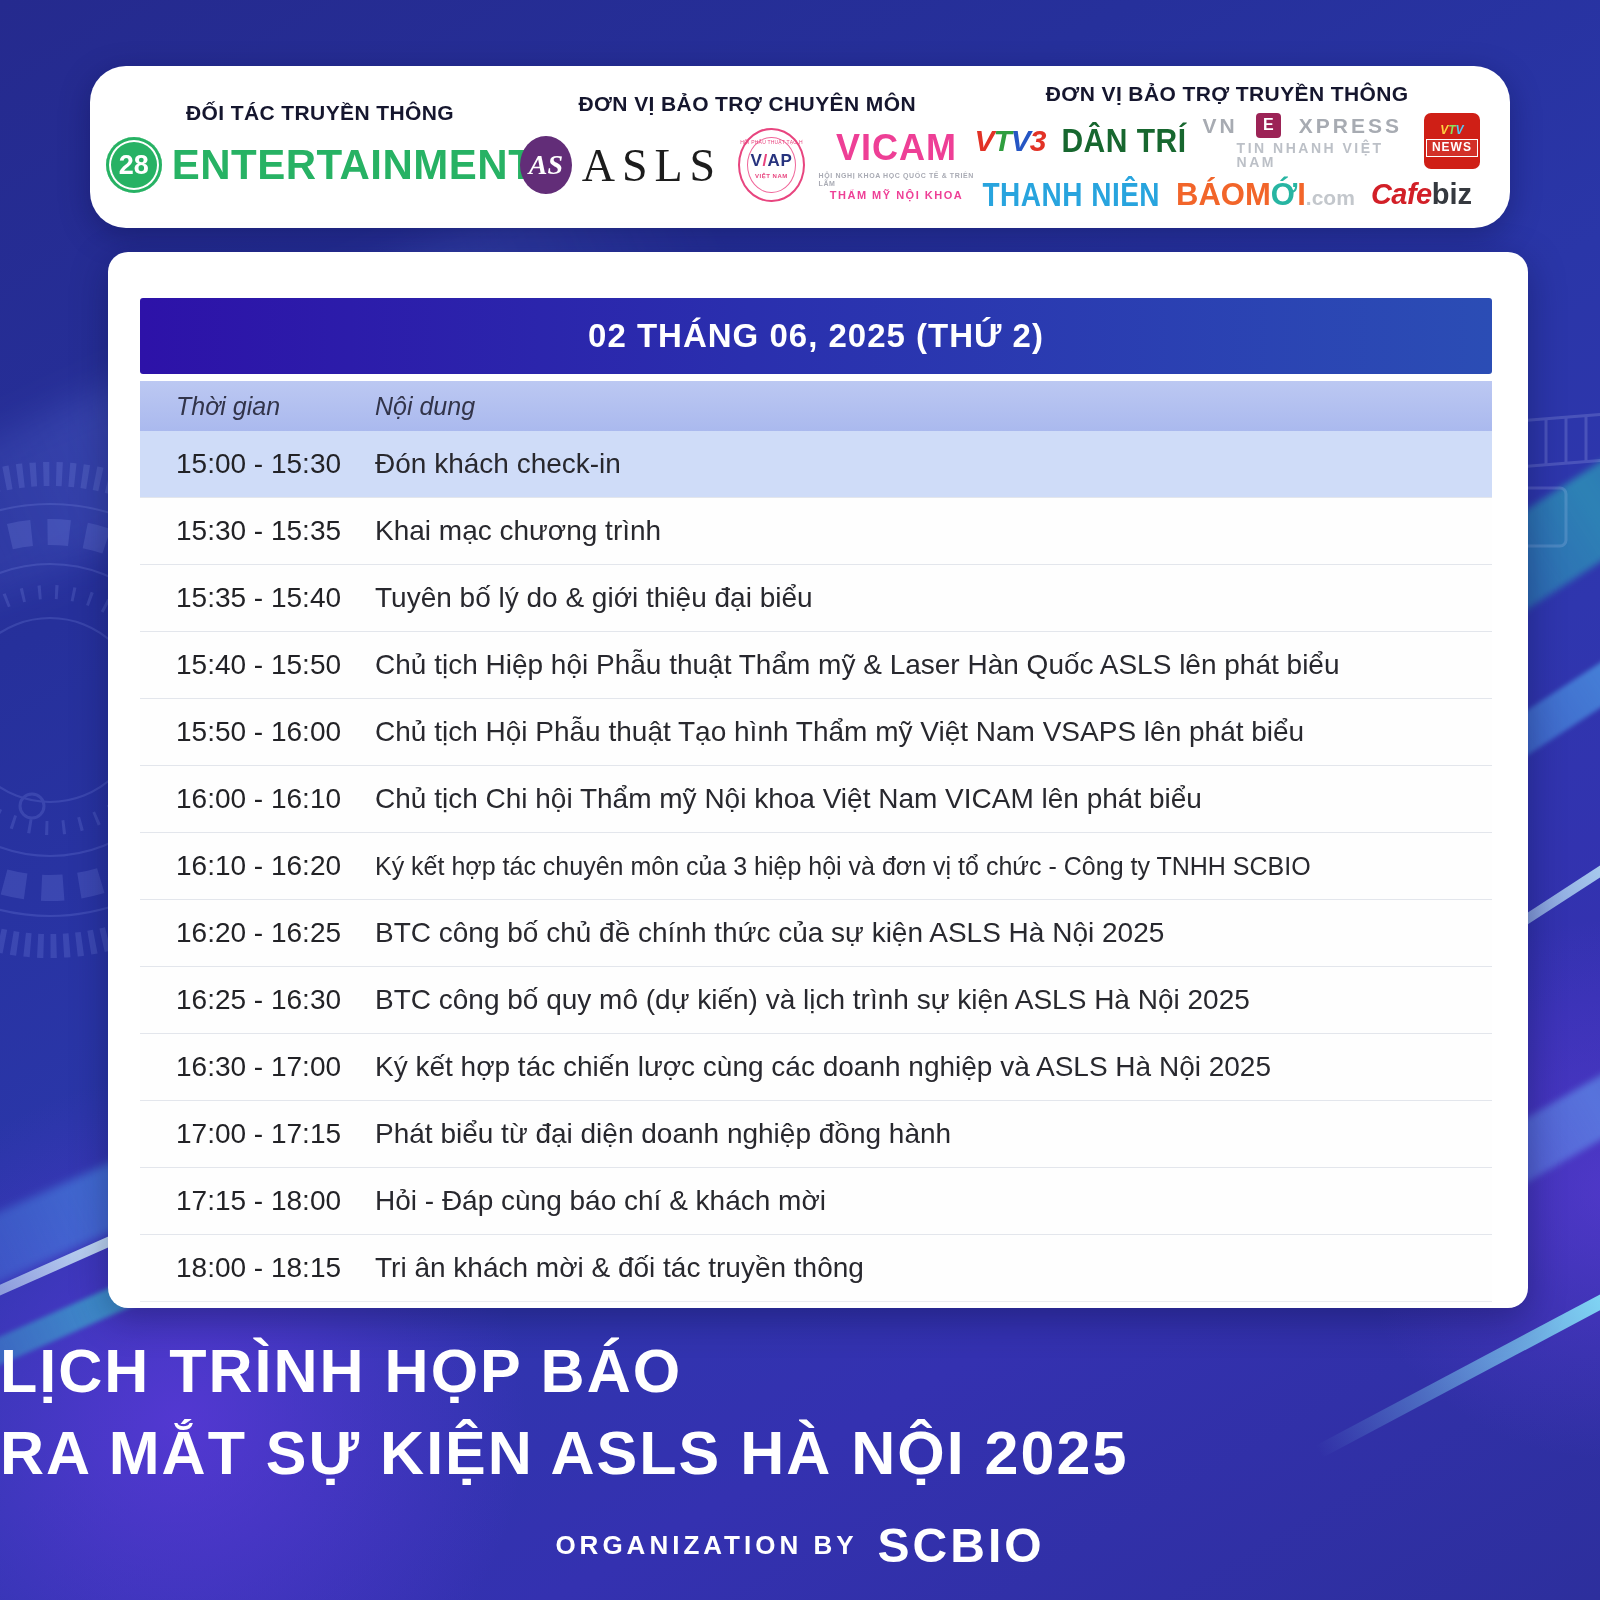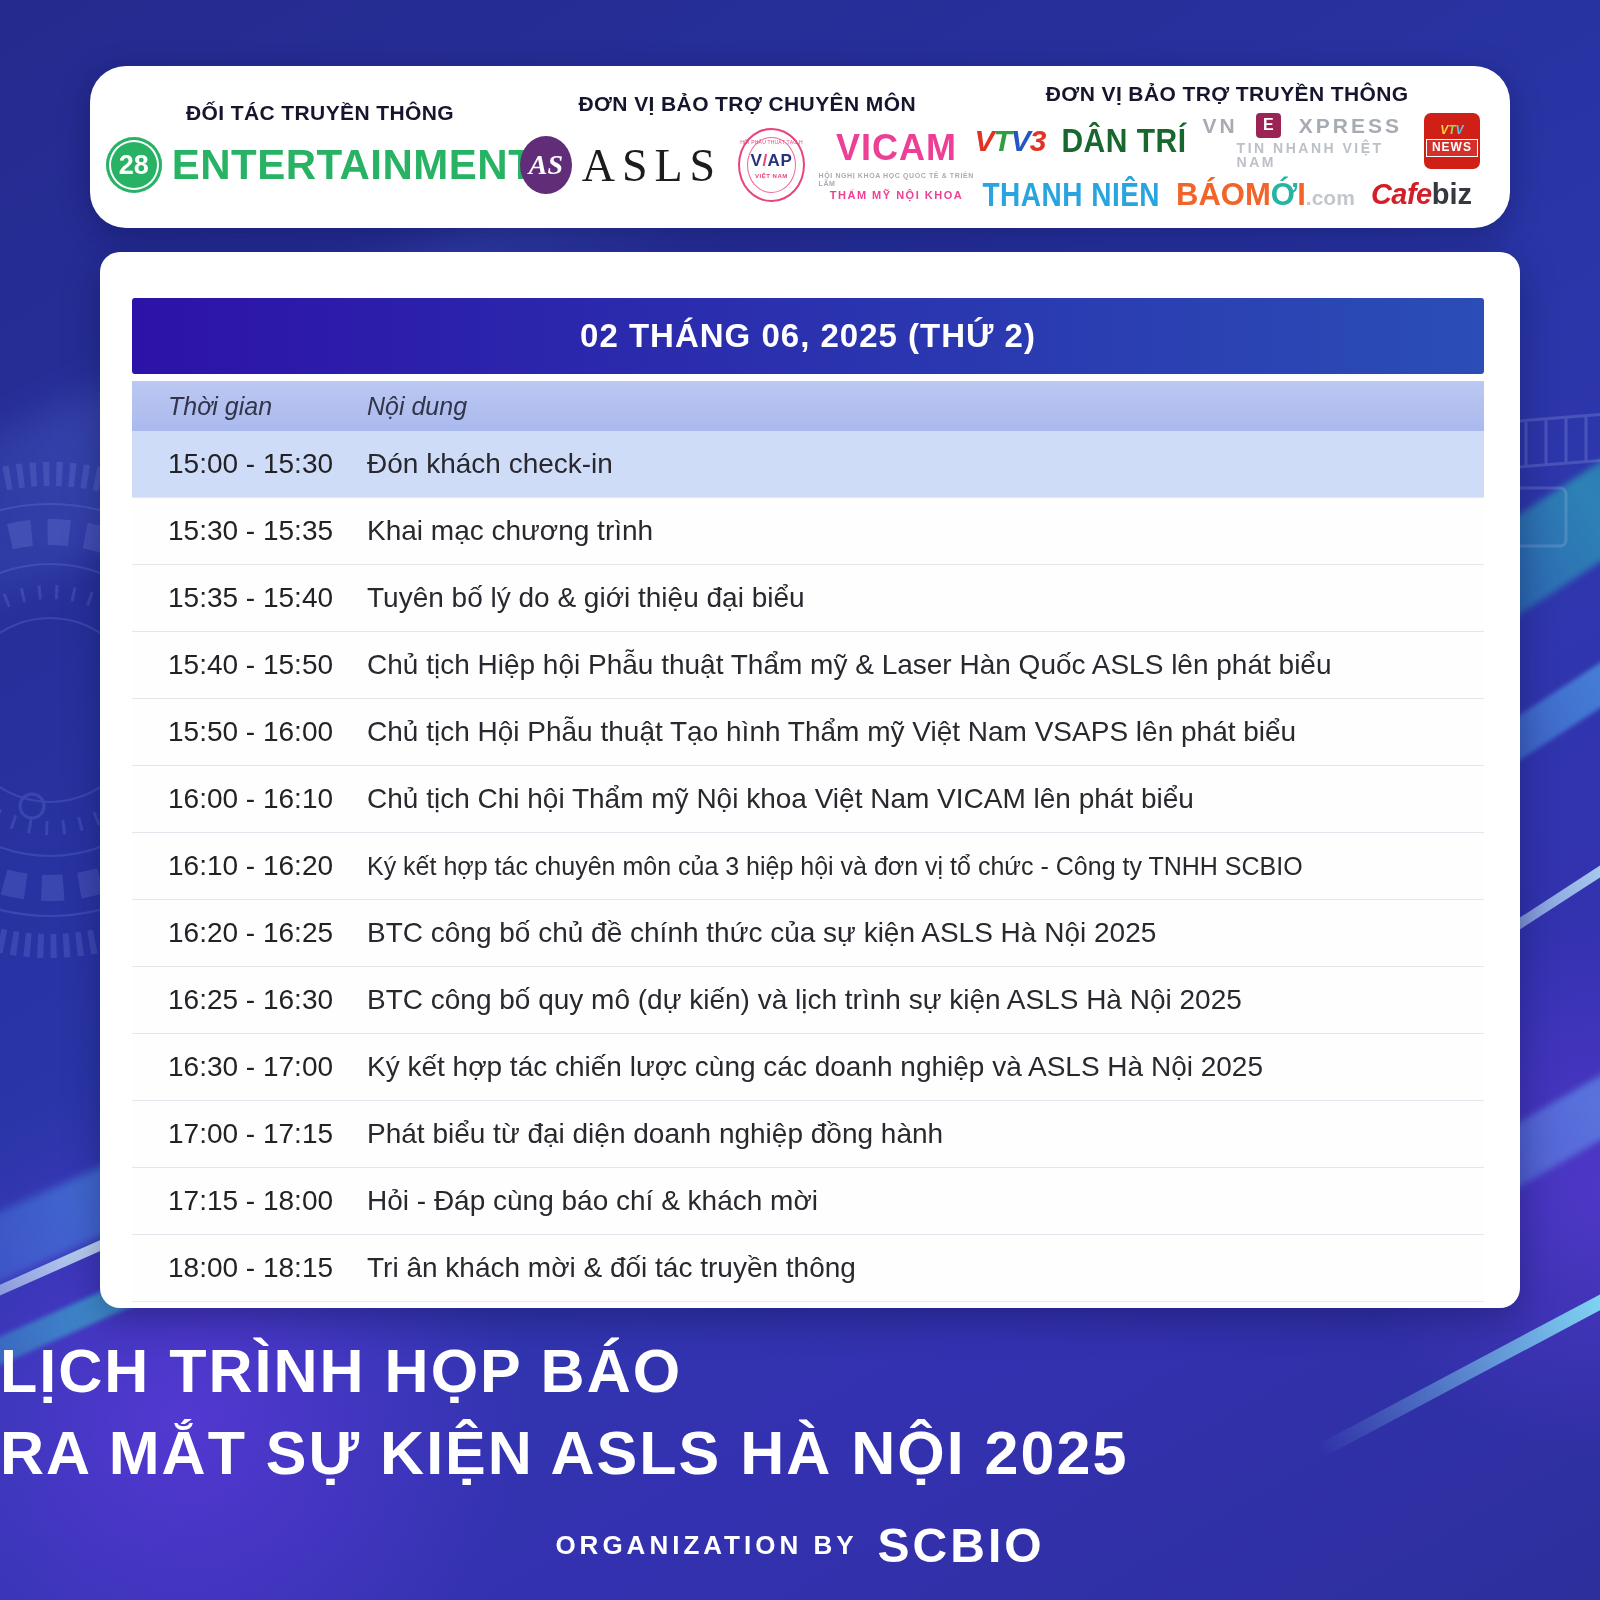--- a/index.html
+++ b/index.html
@@ -92,21 +92,21 @@
     letter-spacing:1px;line-height:1.1;background:rgba(255,255,255,.08);}
   .thanhnien{color:#28a4de;font-size:28px;font-weight:800;letter-spacing:.5px;transform:scaleY(1.18);white-space:nowrap;}
   .baomoi{font-size:31px;font-weight:800;white-space:nowrap;display:flex;align-items:baseline;}
   .baomoi .or{color:#f2652a;} .baomoi .teal{color:#27b5a2;}
   .baomoi .com{color:#c3c7cc;font-size:21px;font-weight:700;}
   .cafebiz{font-size:29px;font-weight:800;white-space:nowrap;display:flex;align-items:baseline;}
   .cafebiz .cafe{color:#d21f27;font-style:italic;letter-spacing:-.5px;}
   .cafebiz .biz{color:#35393f;}
   
   .main-card{
-    position:absolute;z-index:2;left:100px;top:252px;width:1420px;height:1056px;
+    position:absolute;z-index:2;left:108px;top:252px;width:1420px;height:1056px;
     background:#fff;border-radius:20px;box-sizing:border-box;padding:46px 36px 0 32px;
     box-shadow:0 10px 36px rgba(10,12,60,.38);
   }
   .date-bar{
     height:76px;border-radius:3px;display:flex;align-items:center;justify-content:center;
     background:linear-gradient(90deg,#2d12a8 0%,#2a2fae 45%,#2b4db5 100%);
     color:#fff;font-size:33px;font-weight:800;letter-spacing:1px;
   }
   .col-header{
     margin-top:7px;height:50px;display:flex;align-items:center;

